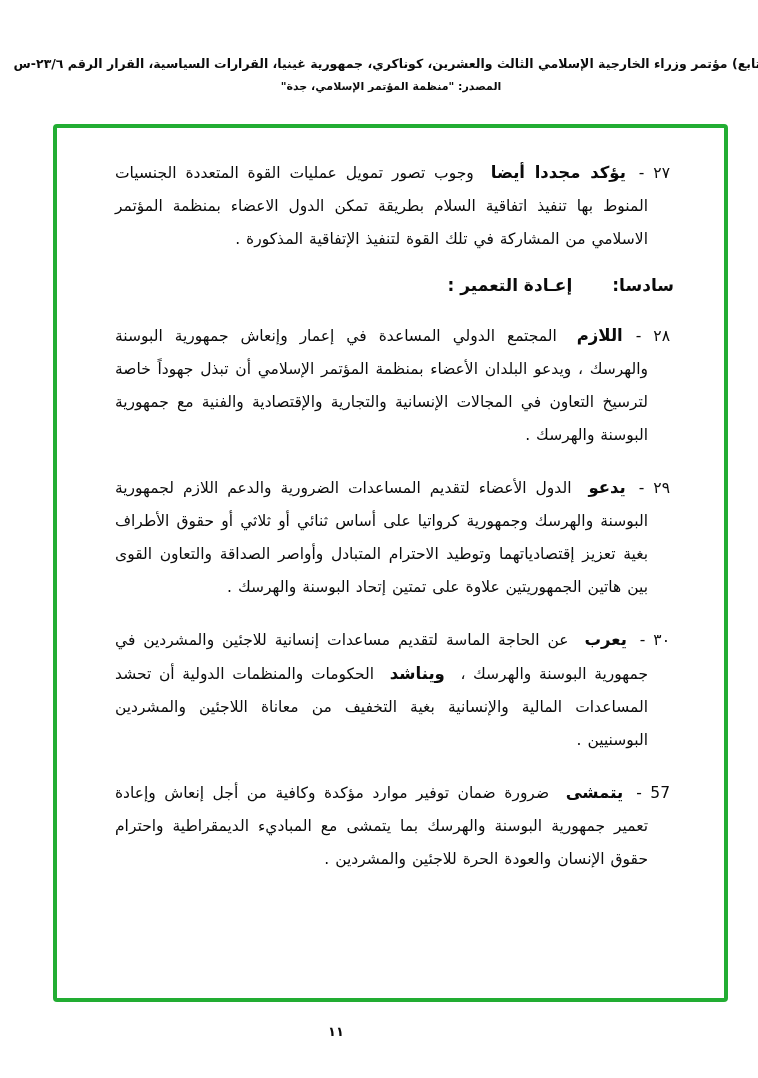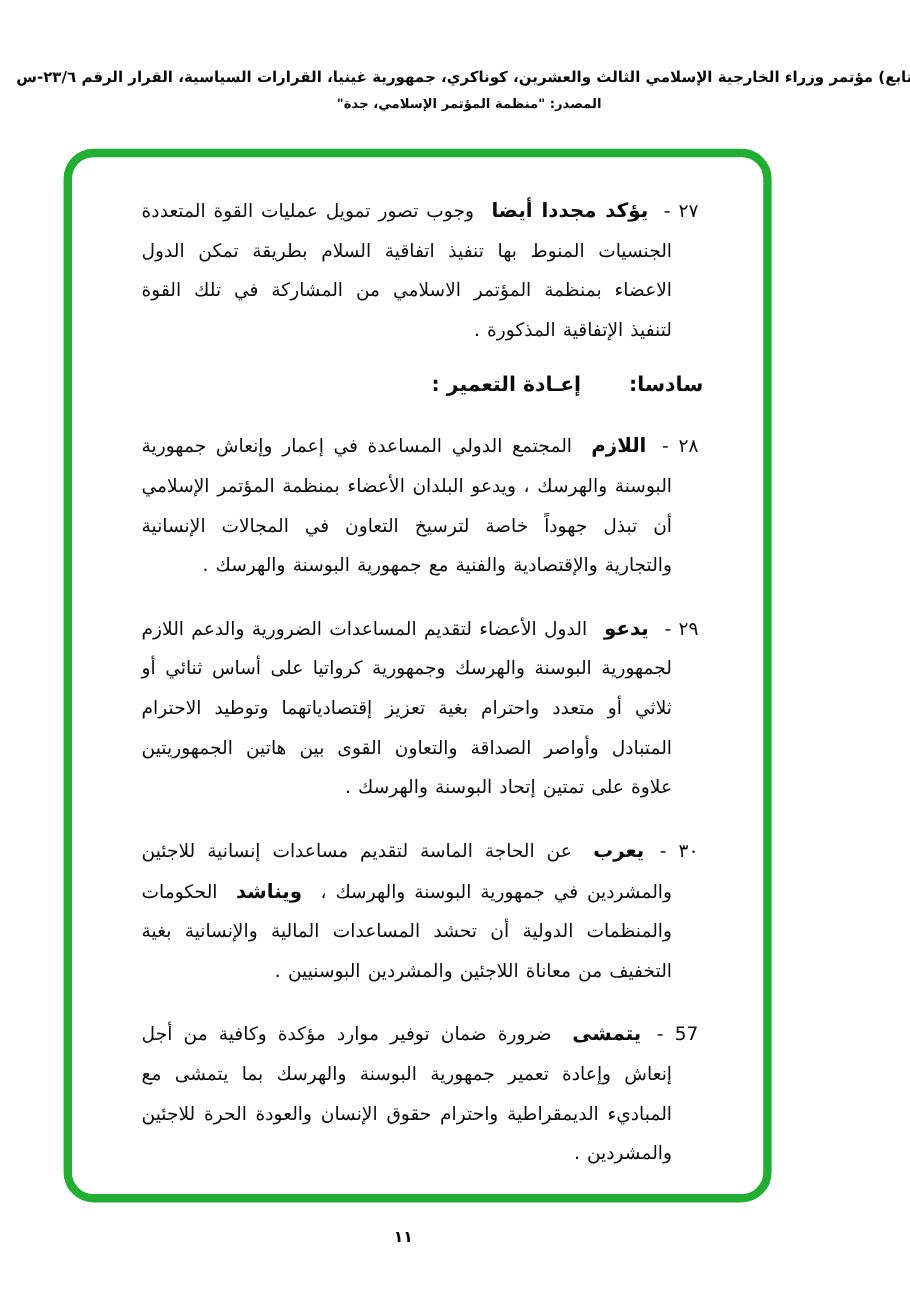--- a/index.html
+++ b/index.html
@@ -28,24 +28,24 @@
   .header-line2 {
     margin-top: 9px;
     font-size: 11px;
     font-weight: bold;
     white-space: nowrap;
   }
   .green-frame {
     position: absolute;
     left: 41px;
     top: 112px;
-    width: 590px;
+    width: 675px;
     height: 878px;
-    border: 7px solid #f9a8d4;
-    border-radius: 25px;
+    border: 4px solid #f9a8d4;
+    border-radius: 4px;
     background: transparent;
   }
   .frame-content {
     direction: rtl;
     padding: 20px 42px 0 50px;
     height: 100%;
     overflow: hidden;
   }
   .para {
     font-size: 15.5px;
@@ -88,19 +88,19 @@
 <div class="page-header">
   <div class="header-line1">(تابع) مؤتمر وزراء الخارجية الإسلامي الثالث والعشرين، كوناكري، جمهورية غينيا، القرارات السياسية، القرار الرقم ٢٣/٦-س</div>
   <div class="header-line2">المصدر:  "منظمة المؤتمر الإسلامي، جدة"</div>
 </div>
 
 <div class="green-frame" style="border-color: rgb(34, 173, 51);">
   <div class="frame-content">
       <div class="para"><span class="num">٢٧ -</span><span class="bold">يؤكد مجددا أيضا</span><span> وجوب تصور تمويل عمليات القوة المتعددة الجنسيات المنوط بها تنفيذ اتفاقية السلام بطريقة تمكن الدول الاعضاء بمنظمة المؤتمر الاسلامي من المشاركة في تلك القوة لتنفيذ الإتفاقية المذكورة .</span></div>
       <div class="section-heading"><span class="hlabel">سادسا:</span><span>إعـادة التعمير :</span></div>
       <div class="para"><span class="num">٢٨ -</span><span class="bold">اللازم</span><span> المجتمع الدولي المساعدة في إعمار وإنعاش جمهورية البوسنة والهرسك ، ويدعو البلدان الأعضاء بمنظمة المؤتمر الإسلامي أن تبذل جهوداً خاصة لترسيخ التعاون في المجالات الإنسانية والتجارية والإقتصادية والفنية مع جمهورية البوسنة والهرسك .</span></div>
-      <div class="para"><span class="num">٢٩ -</span><span class="bold">يدعو</span><span> الدول الأعضاء لتقديم المساعدات الضرورية والدعم اللازم لجمهورية البوسنة والهرسك وجمهورية كرواتيا على أساس ثنائي أو ثلاثي أو متعدد واحترام بغية تعزيز إقتصادياتهما وتوطيد الاحترام المتبادل وأواصر الصداقة والتعاون القوى بين هاتين الجمهوريتين علاوة على تمتين إتحاد البوسنة والهرسك .</span></div>
+      <div class="para"><span class="num">٢٩ -</span><span class="bold">يدعو</span><span> الدول الأعضاء لتقديم المساعدات الضرورية والدعم اللازم لجمهورية البوسنة والهرسك وجمهورية كرواتيا على أساس ثنائي أو ثلاثي أو حقوق الأطراف بغية تعزيز إقتصادياتهما وتوطيد الاحترام المتبادل وأواصر الصداقة والتعاون القوى بين هاتين الجمهوريتين علاوة على تمتين إتحاد البوسنة والهرسك .</span></div>
       <div class="para"><span class="num">٣٠ -</span><span class="bold">يعرب</span><span> عن الحاجة الماسة لتقديم مساعدات إنسانية للاجئين والمشردين في جمهورية البوسنة والهرسك ، </span><span class="bold">ويناشد</span><span> الحكومات والمنظمات الدولية أن تحشد المساعدات المالية والإنسانية بغية التخفيف من معاناة اللاجئين والمشردين البوسنيين .</span></div>
       <div class="para"><span class="num">57 -</span><span class="bold">يتمشى</span><span> ضرورة ضمان توفير موارد مؤكدة وكافية من أجل إنعاش وإعادة تعمير جمهورية البوسنة والهرسك بما يتمشى مع المباديء الديمقراطية واحترام حقوق الإنسان والعودة الحرة للاجئين والمشردين .</span></div>
     </div>
 </div>
 
 <div class="page-number">١١</div>
 
 </body></html>

